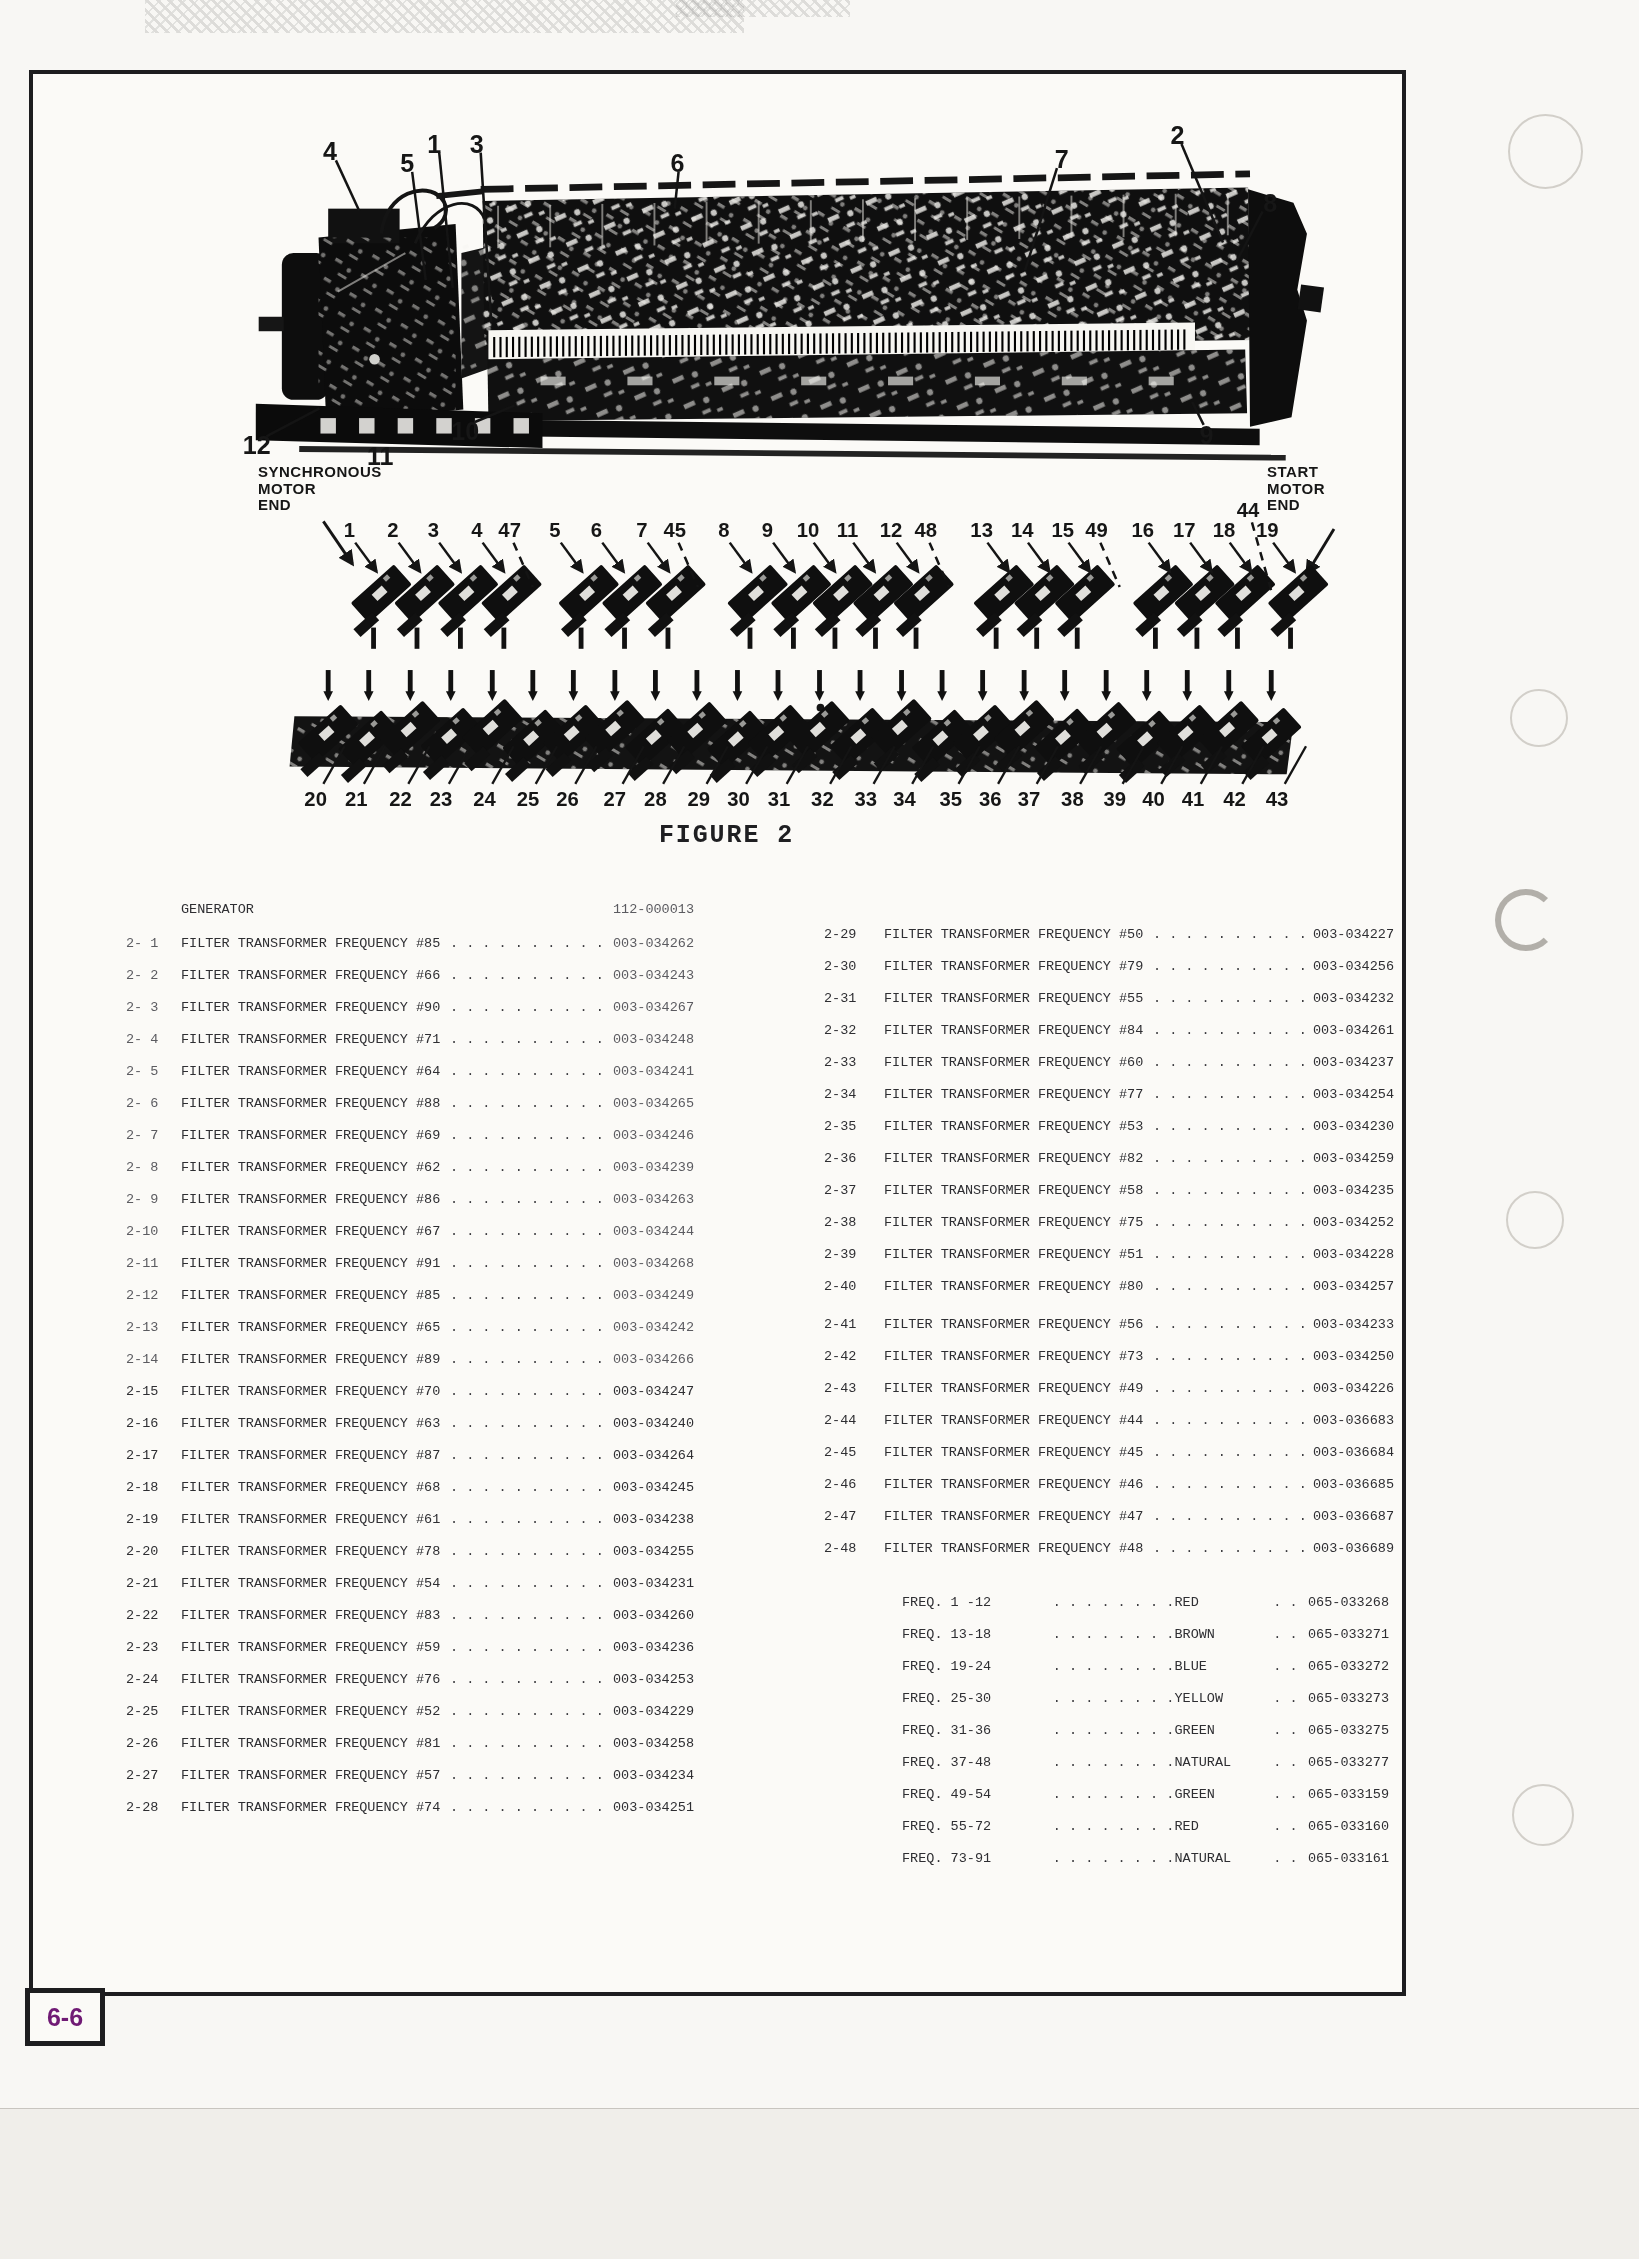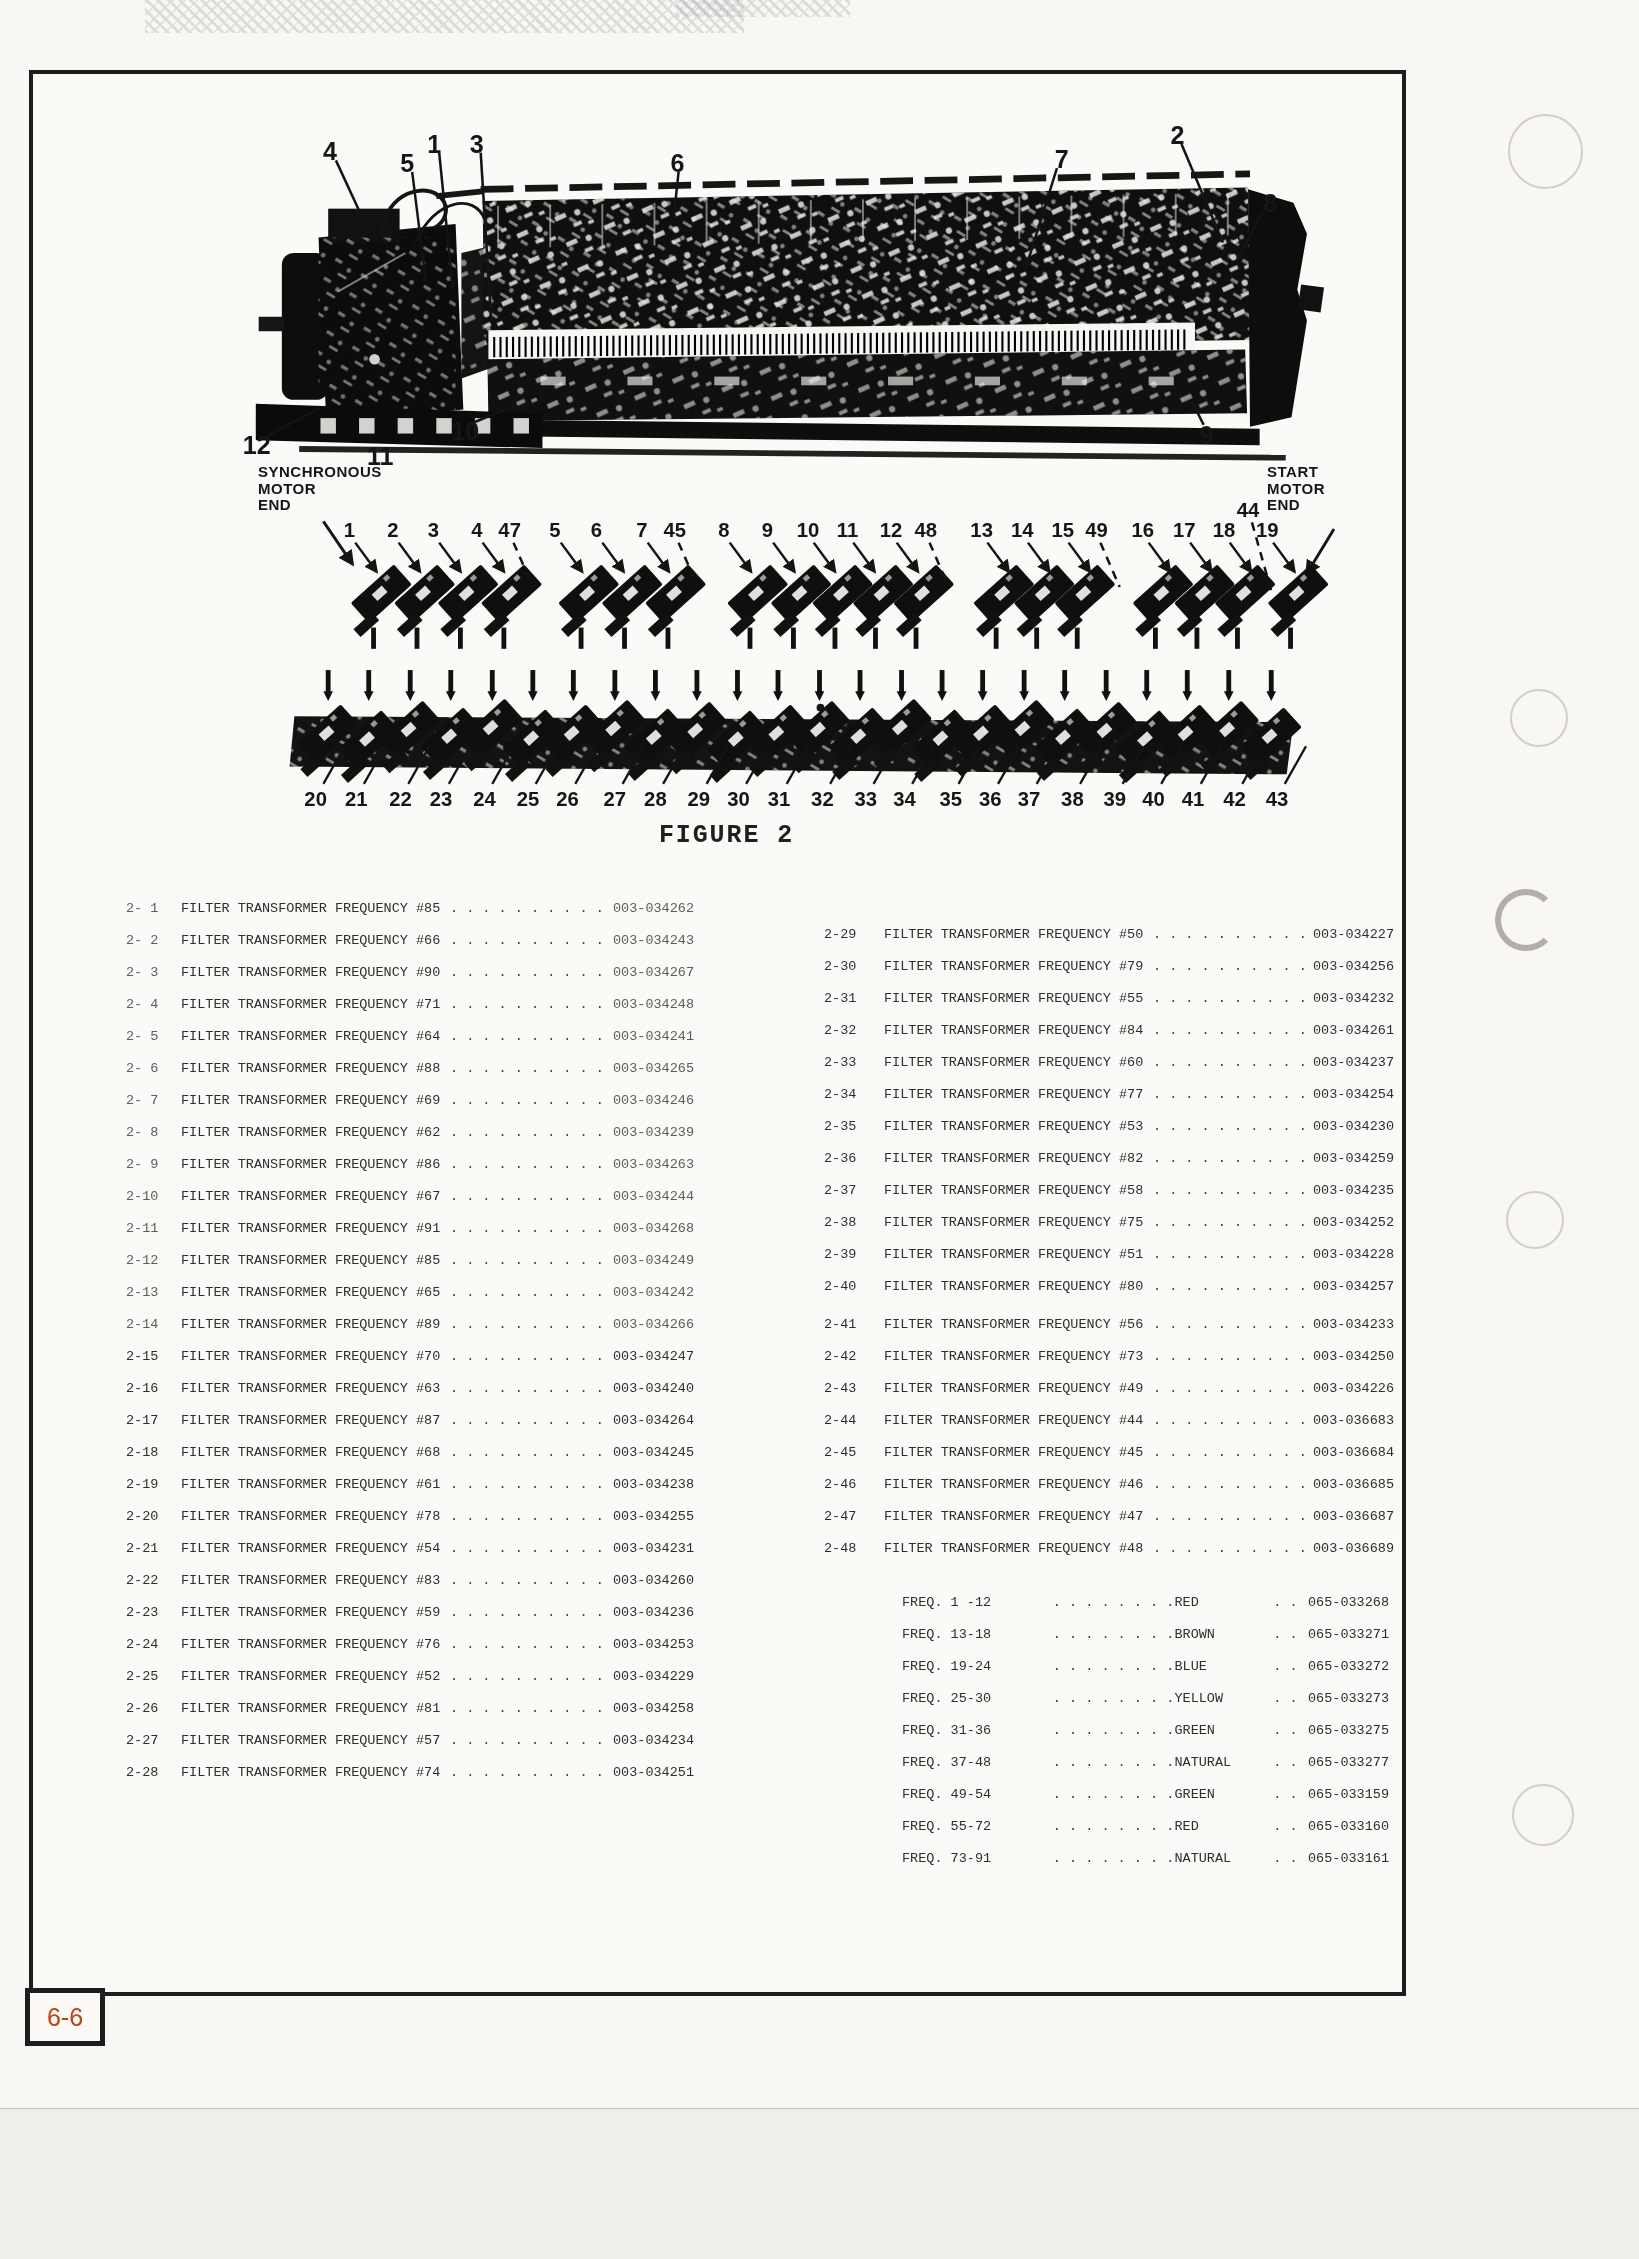--- a/index.html
+++ b/index.html
@@ -6,21 +6,21 @@
   body{width:1639px;height:2259px;position:relative;background:#f3f1ed;overflow:hidden;
        font-family:"Liberation Mono",monospace;}
   .paper{position:absolute;inset:0;background:#f8f7f4;}
   .edge-noise{position:absolute;opacity:.16;background:
       repeating-linear-gradient(45deg,#555 0 2.9px,transparent 2.9px 7.7px),
       repeating-linear-gradient(-45deg,#777 0 1.9px,transparent 1.9px 8.7px);}
   .frame{position:absolute;left:29px;top:70px;width:1369px;height:1918px;
          border:4.8px solid #1d1d1f;background:#fbfaf7;}
   .pagebox{position:absolute;left:25px;top:1988px;width:70px;height:48px;border:5.8px solid #1d1d1f;
            background:#fbfaf7;display:flex;align-items:center;justify-content:center;
-           font-family:"Liberation Sans",sans-serif;font-size:25px;color:#c2410c;z-index:5;}
+           font-family:"Liberation Sans",sans-serif;font-size:25px;color:#701a75;z-index:5;font-weight:bold;}
   .bottom-strip{position:absolute;left:0;top:2108px;width:1639px;height:152px;
                 background:#f0eeea;border-top:1.9px solid #c8c5bf;}
   .hole{position:absolute;border-radius:50%;border:2.9px solid #d2cfc9;}
   .hole.dark{border:6.8px solid #b2afa9;border-right-color:transparent;}
   .fig-svg{position:absolute;left:0;top:0;width:1639px;height:2259px;}
   .mlabel{position:absolute;font-family:"Liberation Sans",sans-serif;font-weight:bold;
           font-size:15px;line-height:1.1;color:#161616;white-space:pre-line;letter-spacing:0.5px;}
   .caption{position:absolute;left:630px;top:821px;width:193px;text-align:center;
            font-size:25px;letter-spacing:1.9px;color:#1f1f22;font-weight:bold;}
   .plist{position:absolute;display:flex;flex-direction:column;color:#2e2e32;font-size:13.5px;}
@@ -726,20 +726,26 @@
 
 <div class="mlabel" style="left:258px;top:464px;">SYNCHRONOUS
 MOTOR
 END</div>
 <div class="mlabel" style="left:1267px;top:464px;width:81px;text-align:left;">START
 MOTOR
 END</div>
 <div class="caption">FIGURE 2</div>
 
 <div class="plist" style="left:126px;top:892px;width:574px;" id="left-list">
+  <div class="prow genrow">
+    <span class="pid"></span>
+    <span class="plabel">GENERATOR</span>
+    <span class="dots"></span>
+    <span class="ppart muted">112-000013</span>
+  </div>
   <div id="left-rows">
   <div class="prow">
     <span class="pid muted">2- 1</span>
     <span class="plabel">FILTER TRANSFORMER FREQUENCY #85</span>
     <span class="dots"> . . . . . . . . . . . . . . . . . . . . . . . . . . . . . . . . . . . . . . . . . . . . . . . . . . . . . . . . . . . .</span>
     <span class="ppart muted">003-034262</span>
   </div>
 
   <div class="prow">
     <span class="pid muted">2- 2</span>

